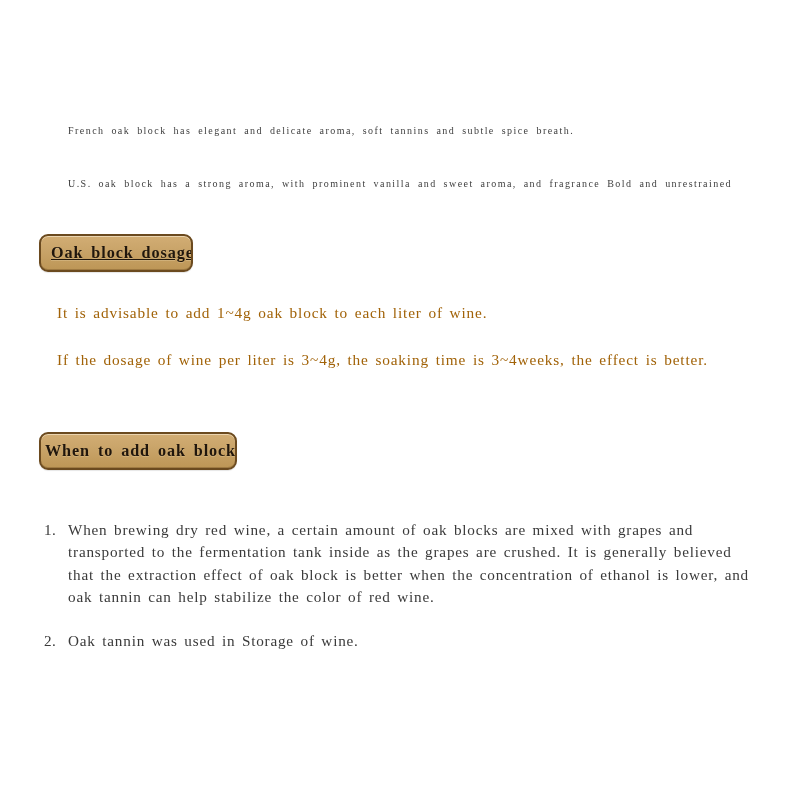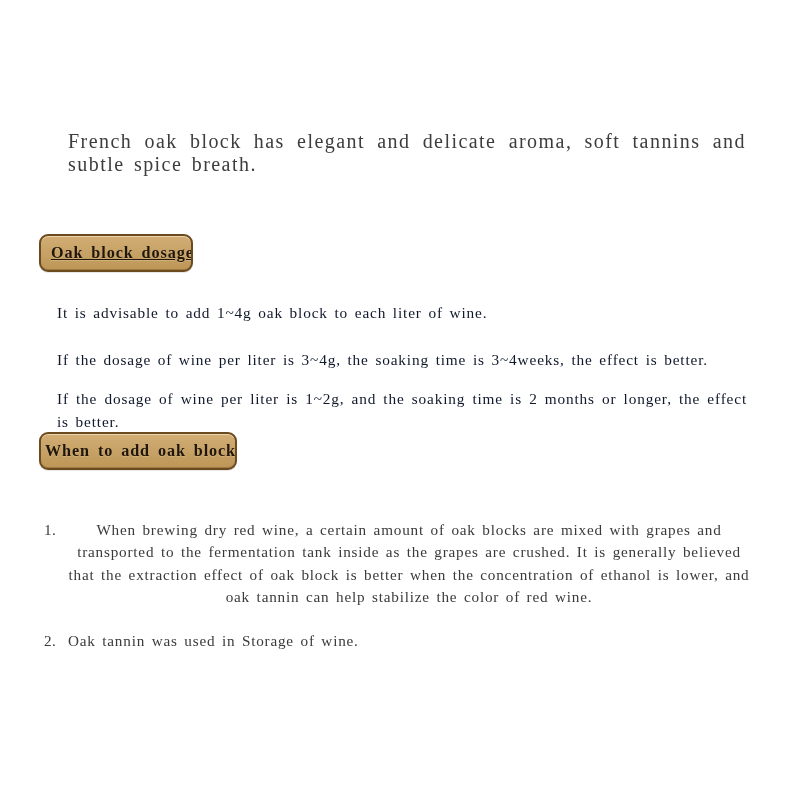--- a/index.html
+++ b/index.html
@@ -38,36 +38,36 @@
     text-justify: inter-word;
     -webkit-font-smoothing: none;
   }
 
   
   .intro {
     left: 68px;
     width: 678px;
     letter-spacing: 1.45px;
     word-spacing: 3px;
-    font-size: 20px;
+    font-size: 10px;
     line-height: 22.8px;
     color: #3d3d3d;
   }
   .intro-1 { top: 110px; }
   .intro-2 { top: 163px; }
 
   
   .dose {
     left: 57px;
     width: 690px;
     letter-spacing: 0.85px;
     word-spacing: 2px;
     font-size: 15.3px;
     line-height: 23px;
-    color: #0f172a;
+    color: #a16207;
   }
   .dose-1 { top: 286px; }
   .dose-2 { top: 320px; margin-top: 28px; }
   .dose-3 { top: 372px; }
 
   
   .badge {
     position: absolute;
     box-sizing: border-box;
     height: 38px;
@@ -129,40 +129,40 @@
   .li .marker {
     position: absolute;
     left: 0;
     top: 0;
     font-size: 15.2px;
     line-height: 22.3px;
     color: #3a3a3a;
     letter-spacing: 0.5px;
   }
   .li-title { display: block; }
-  .li-body  { display: block; text-align: center; }
+  .li-body  { display: block; }
   #list-item-2 { margin-top: 22px; }
 </style>
 </head>
 <body>
 
 <div class="page">
 
   <p class="para intro intro-1">French oak block has elegant and delicate aroma, soft tannins and subtle spice breath.</p>
 
+  <p class="para intro intro-2">U.S. oak block has a strong aroma, with prominent vanilla and sweet aroma, and fragrance Bold and unrestrained</p>
 
   <div class="badge" id="badge-dosage">
     <span class="badge-label">Oak block dosage</span>
   </div>
 
   <p class="para dose dose-1">It is advisable to add 1~4g oak block to each liter of wine.</p>
 
   <p class="para dose dose-2">If the dosage of wine per liter is 3~4g, the soaking time is 3~4weeks, the effect is better.</p>
 
-  <p class="para dose dose-3">If the dosage of wine per liter is 1~2g, and the soaking time is 2 months or longer, the effect is better.</p>
 
   <div class="badge" id="badge-when">
     <span class="badge-label">When to add oak blocks</span>
   </div>
 
 
   <div class="olist">
 
     <div class="li" id="list-item-1">
       <span class="marker">1.</span>

